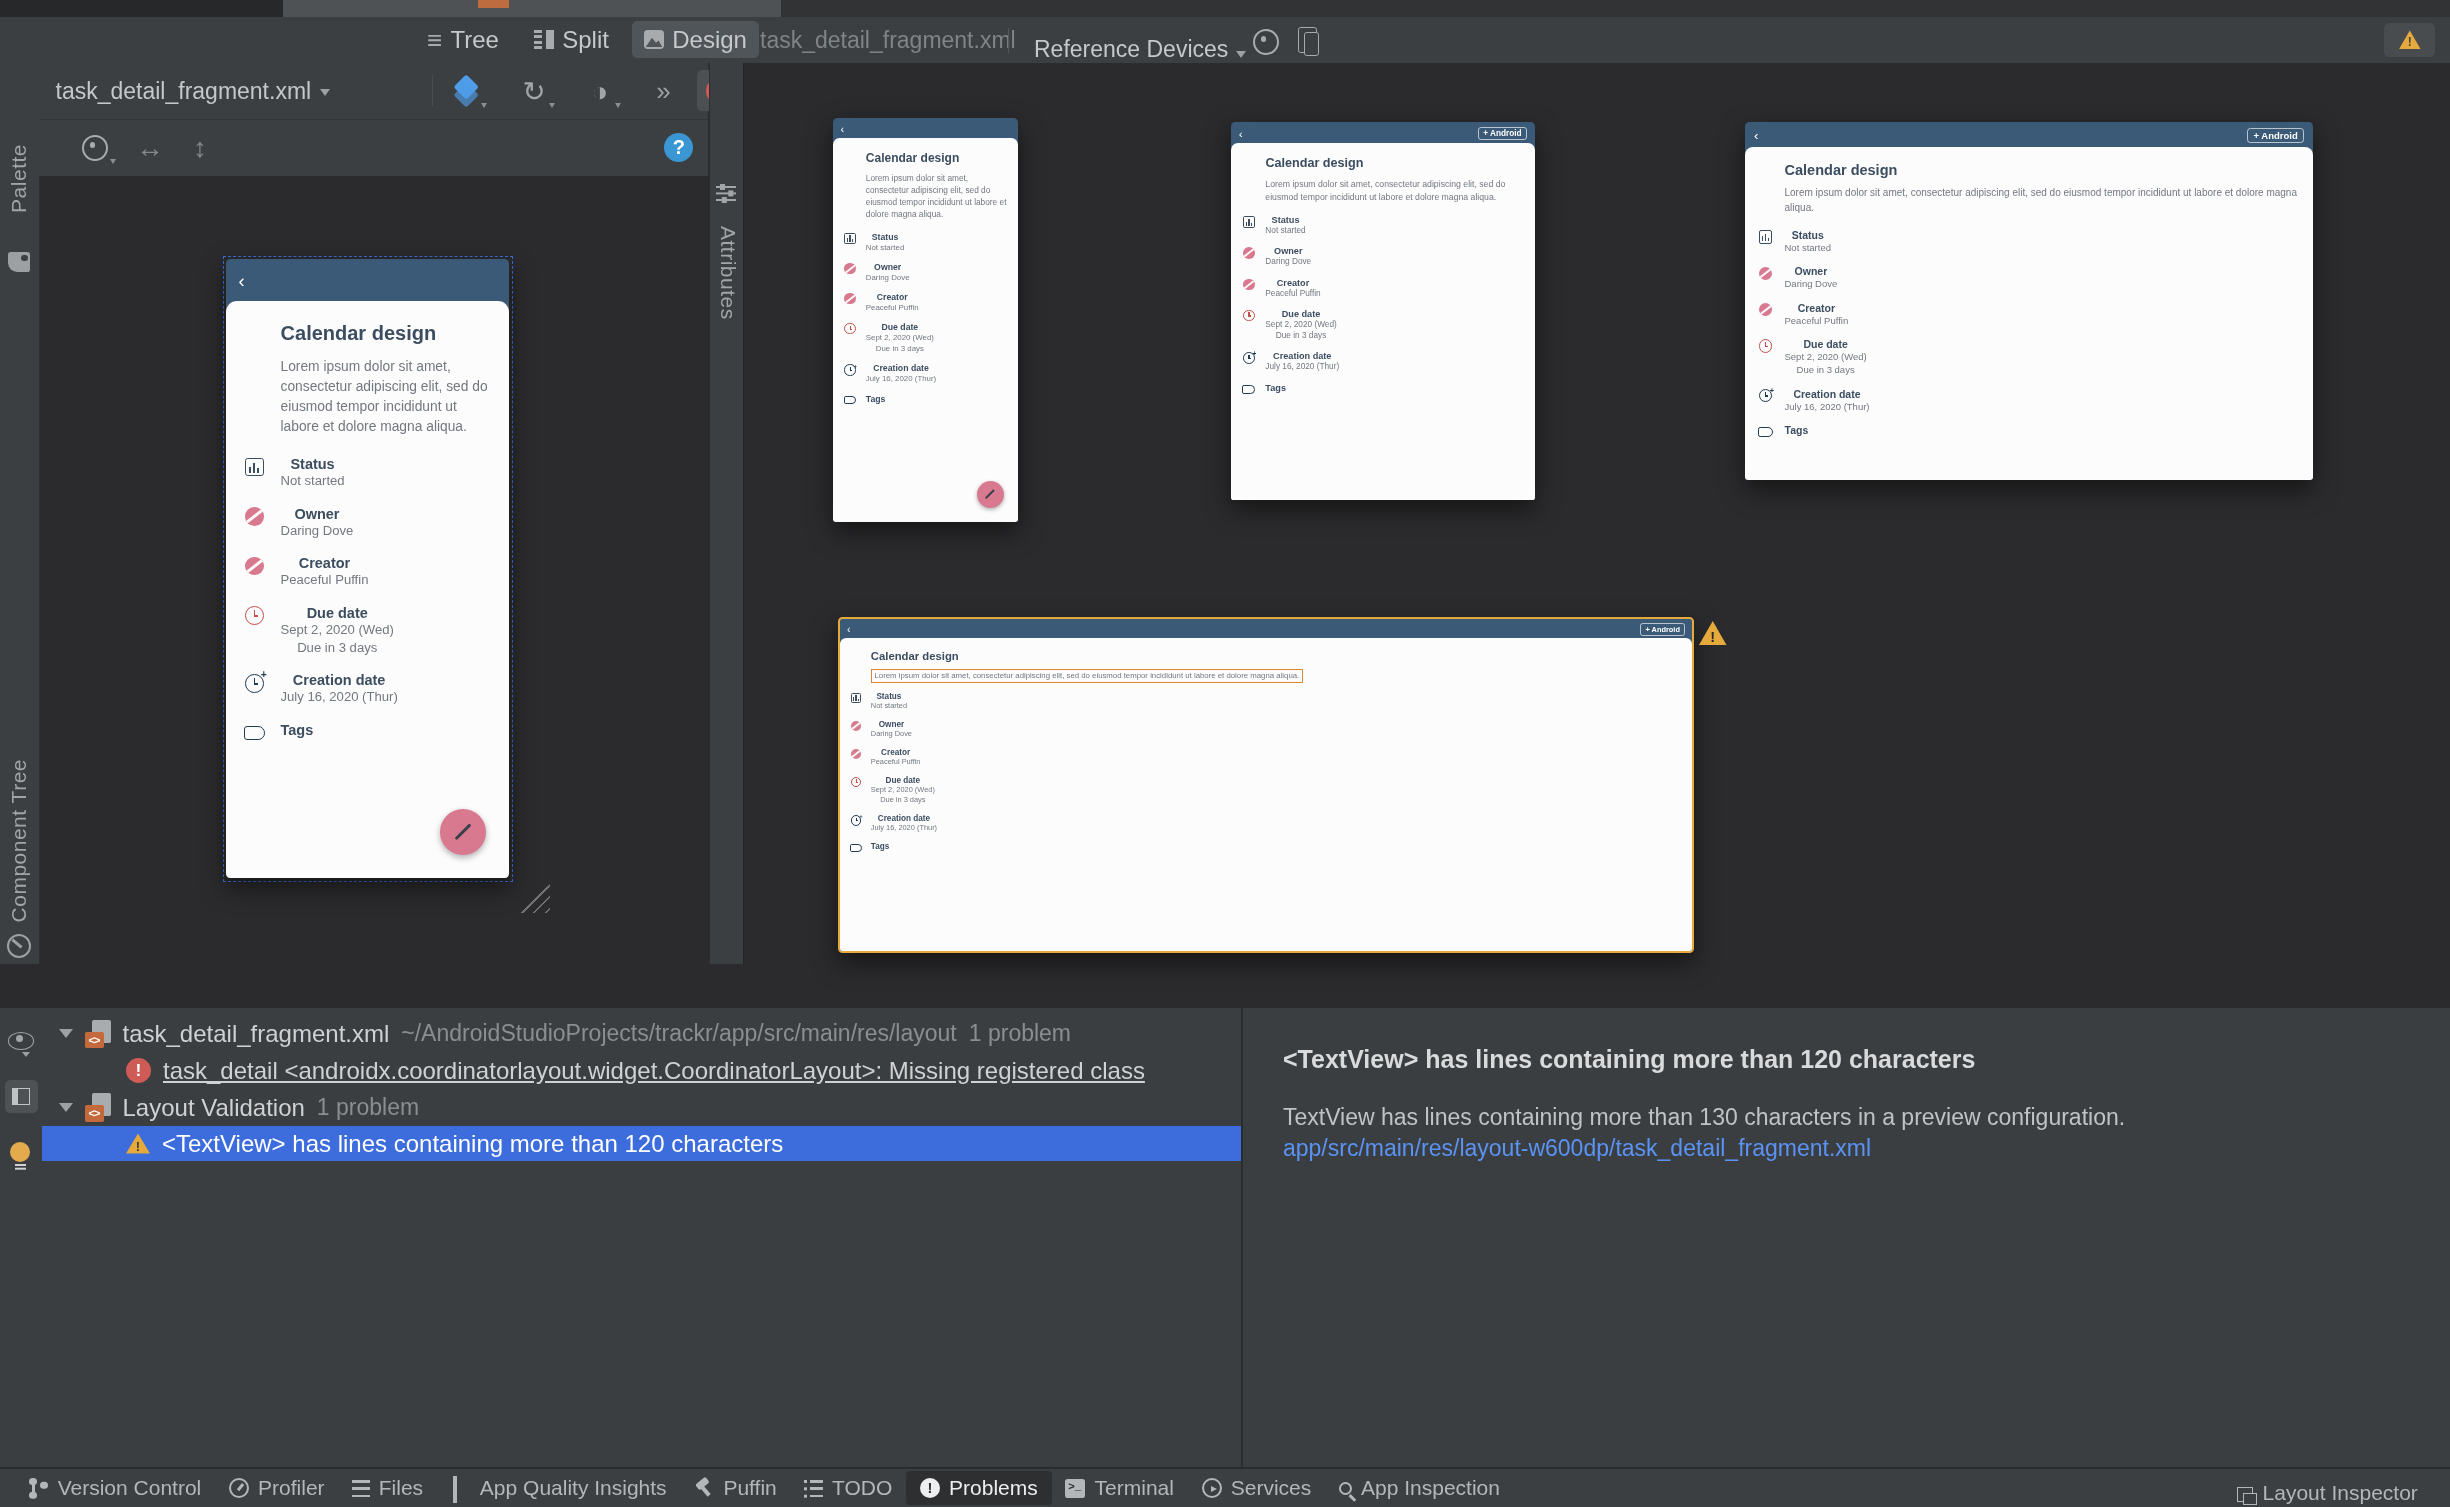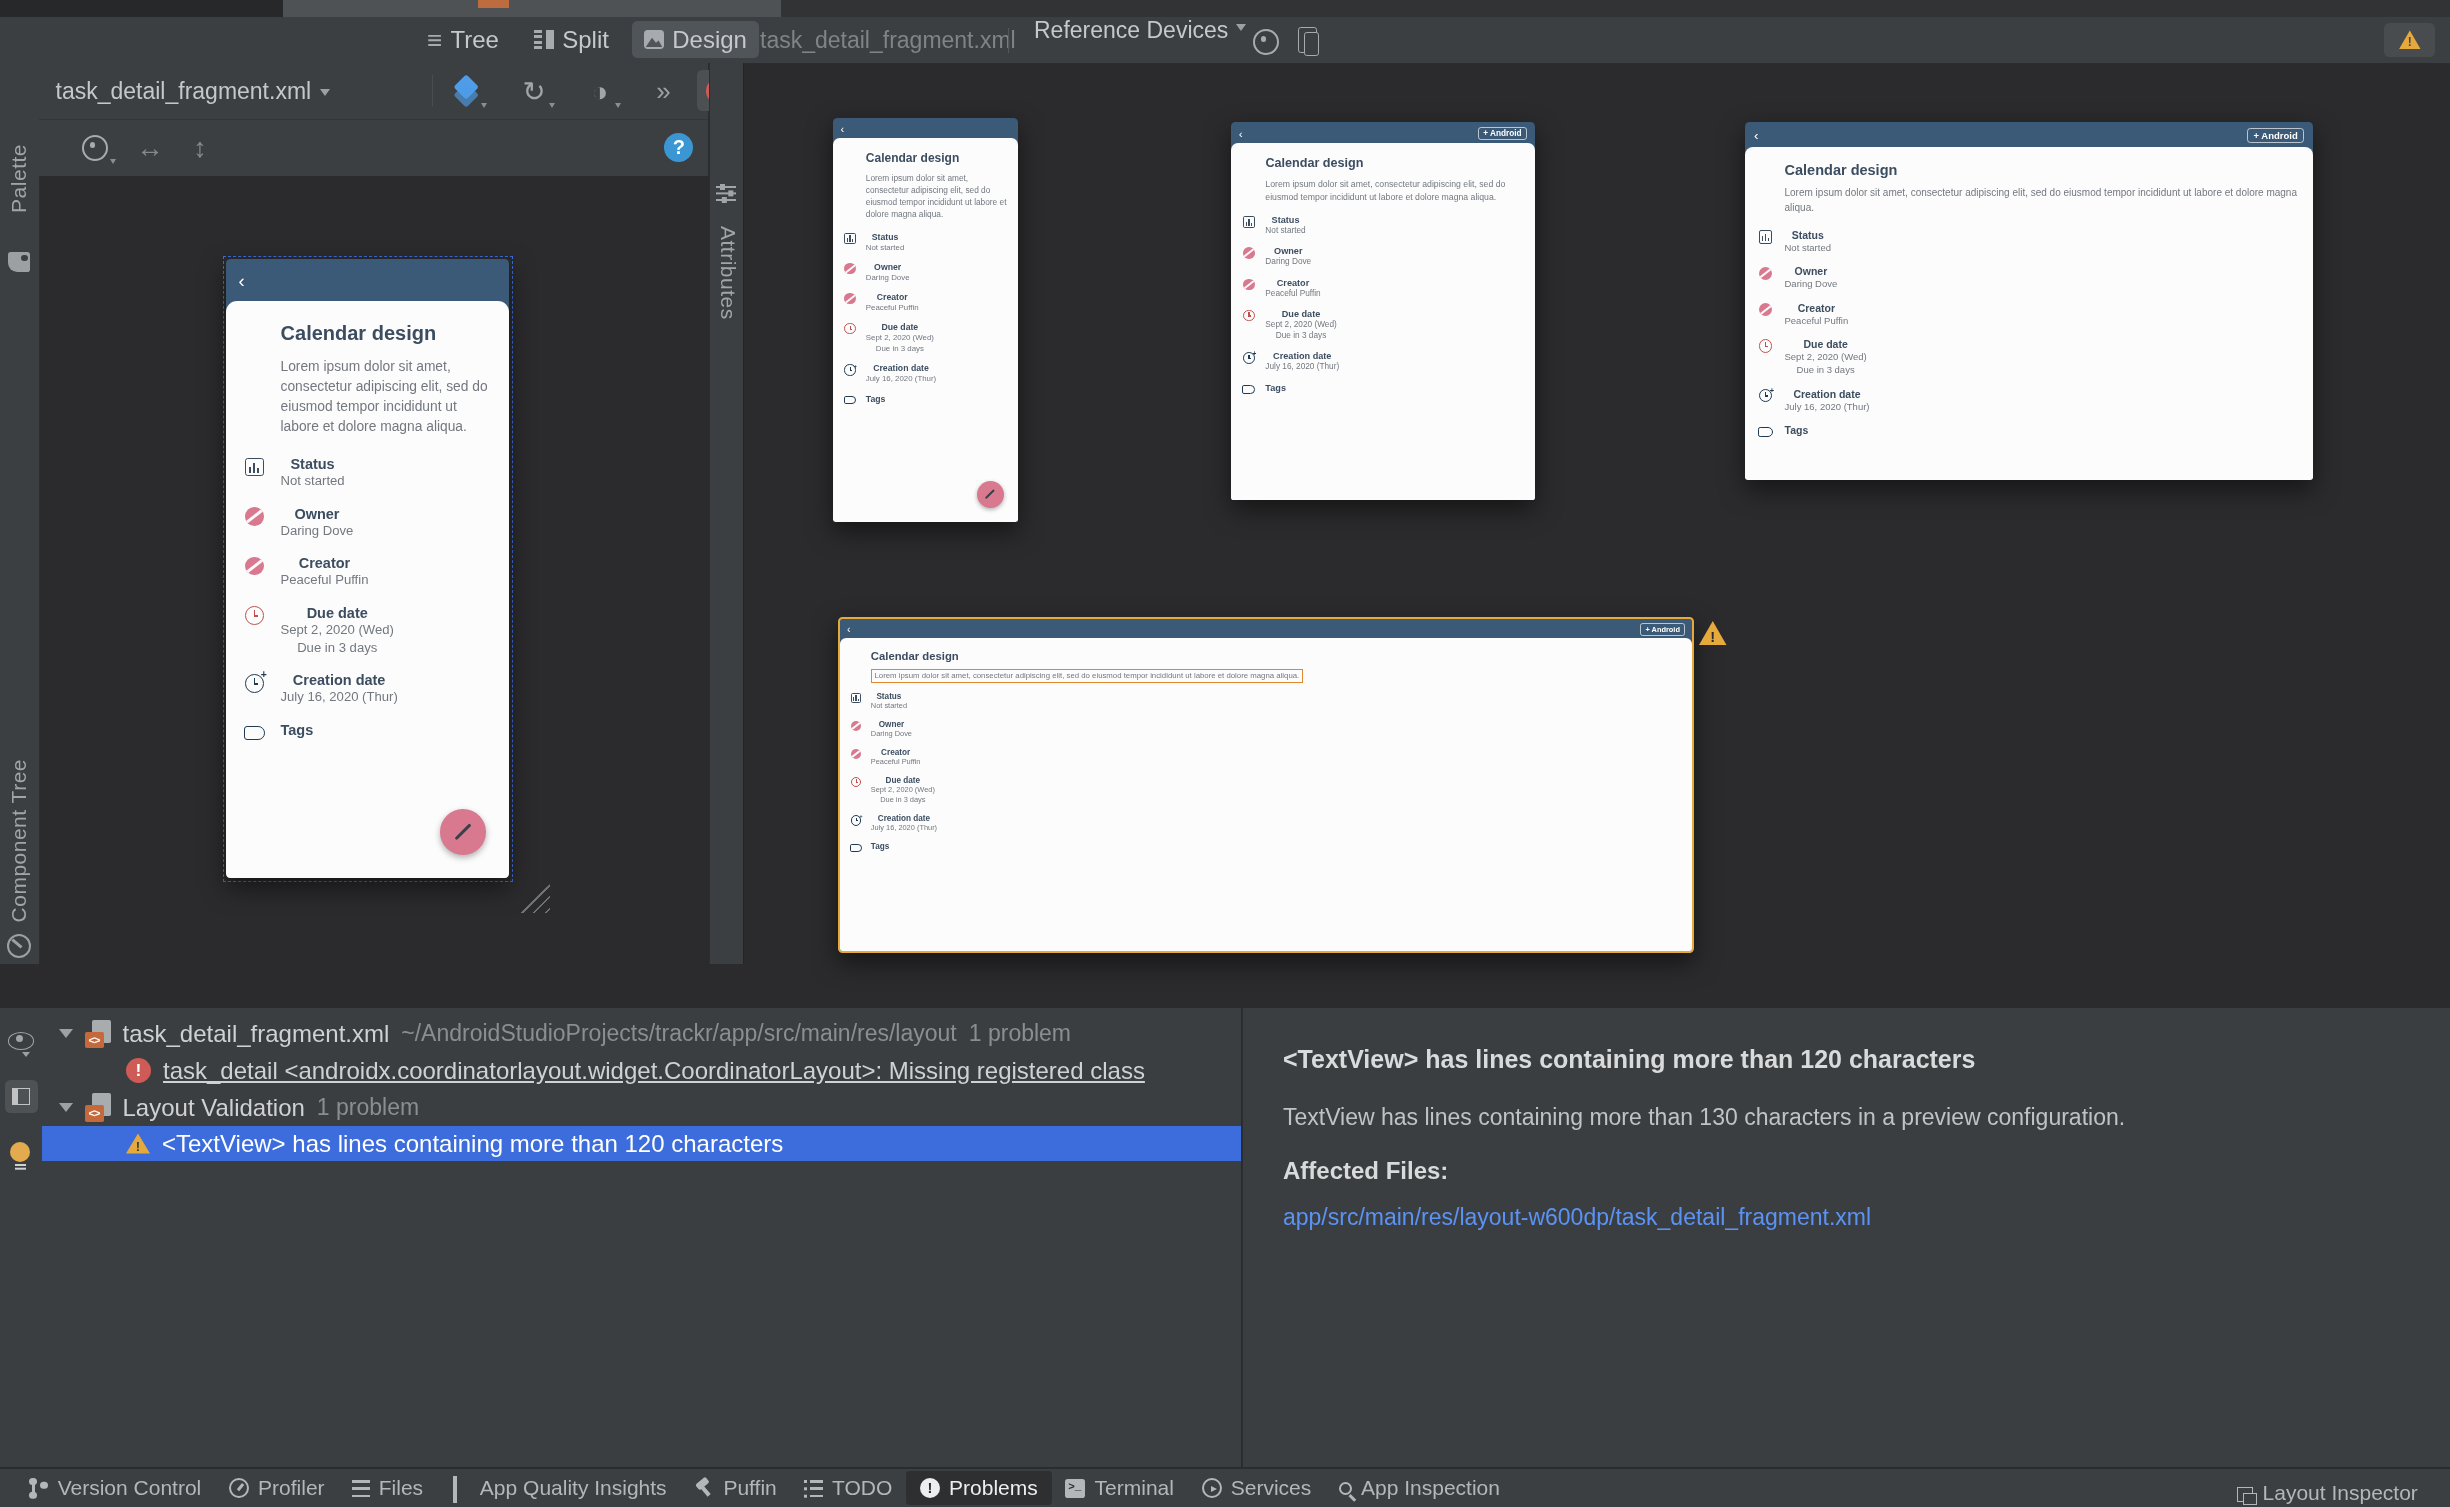--- a/index.html
+++ b/index.html
@@ -20,21 +20,21 @@
   .mode.active{background:#50555a;}
   .ic-hamburger{font-size:26px;color:#a7abae;line-height:1;}
   .ic-split{width:20px;height:18.4px;position:relative;background:linear-gradient(90deg,transparent 0 42%,#3c3f41 42% 58%,#a7abae 58% 100%);}
   .ic-split::before{content:"";position:absolute;left:0;top:0;width:8.3px;height:18.4px;
       background:repeating-linear-gradient(180deg,#a7abae 0 2.8px,transparent 2.8px 5.5px);}
   .ic-design{width:20px;height:18.4px;border-radius:3.7px;background:#a7abae;position:relative;overflow:hidden;}
   .ic-design::after{content:"";position:absolute;left:1.8px;bottom:1.8px;width:16.5px;height:9.2px;background:#50555a;
       clip-path:polygon(0 100%,38% 0,62% 55%,78% 30%,100% 100%);}
   #editor-file-tab{position:absolute;left:760px;top:0;height:46px;line-height:46px;font-size:23px;color:#7f8486;}
   #tb-div1{position:absolute;left:1008px;top:11px;width:0.9px;height:25px;background:#55585a;}
-  #ref-devices{position:absolute;left:1034px;top:0;height:46px;display:flex;align-items:flex-start;gap:7.3px;font-size:23px;color:#c6c8ca;}
+  #ref-devices{position:absolute;left:1034px;top:0;height:46px;display:flex;align-items:flex-end;gap:7.3px;font-size:23px;color:#c6c8ca;}
   .caret{width:0;height:0;border:5.5px solid transparent;border-top:7.3px solid #9da0a2;display:inline-block;margin-top:7.3px;}
   #tb-eye{position:absolute;left:1253px;top:12px;}
   .ic-eyedot{width:22px;height:22px;border:2.8px solid #a7abae;border-radius:50%;position:relative;display:inline-block;}
   .ic-eyedot::after{content:"";position:absolute;left:5.5px;top:5.5px;width:5.5px;height:5.5px;border-radius:50%;background:#a7abae;}
   #tb-copy{position:absolute;left:1298px;top:10px;width:16.5px;height:24px;border:1.8px solid #a7abae;border-radius:2.8px;}
   #tb-copy::before{content:"";position:absolute;left:4.6px;top:4.6px;width:13px;height:22px;border:1.8px solid #a7abae;border-radius:2.8px;background:#3c3f41;}
   #tb-warn{position:absolute;right:14.7px;top:6.4px;width:51px;height:34px;background:#494c4e;border-radius:5.5px;
            display:flex;align-items:center;justify-content:center;}
   .wtri{width:22px;height:19px;background:#e5a93c;clip-path:polygon(50% 0,100% 100%,0 100%);position:relative;display:inline-block;}
   .wtri::after{content:"!";position:absolute;left:0;right:0;bottom:0;text-align:center;font-size:12px;font-weight:bold;color:#43464a;}
@@ -692,21 +692,20 @@
       <span class="wtri"></span>
       <span>&lt;TextView&gt; has lines containing more than 120 characters</span>
     </div>
   </div>
 
   <div id="pb-div"></div>
 
   <div id="pb-det">
     <div class="det-title">&lt;TextView&gt; has lines containing more than 120 characters</div>
     <div class="det-p">TextView has lines containing more than 130 characters in a preview configuration.</div>
-    <div class="det-aff">Affected Files:</div>
     <div class="det-p det-link">app/src/main/res/layout-w600dp/task_detail_fragment.xml</div>
   </div>
 
   <div id="statusbar">
     <div class="sb-item">
       <span class="sic sic-branch"></span>
       <span>Version Control</span>
     </div>
     <div class="sb-item">
       <span class="sic sic-gauge"></span>

